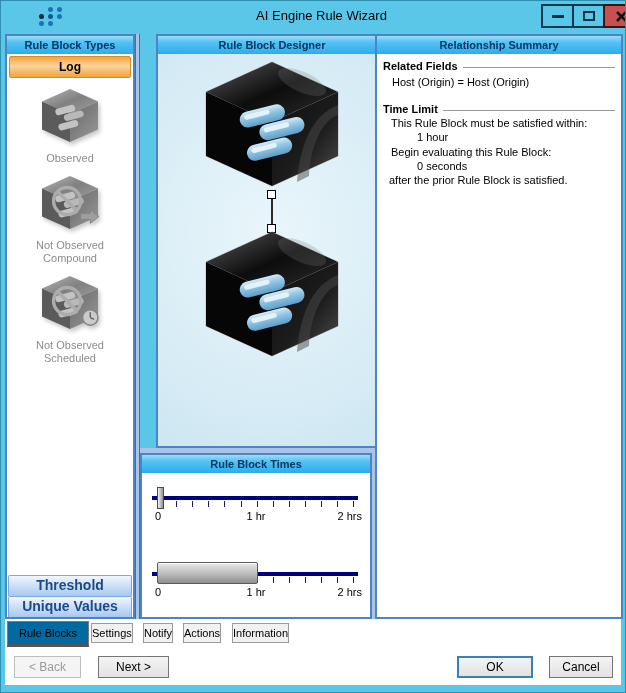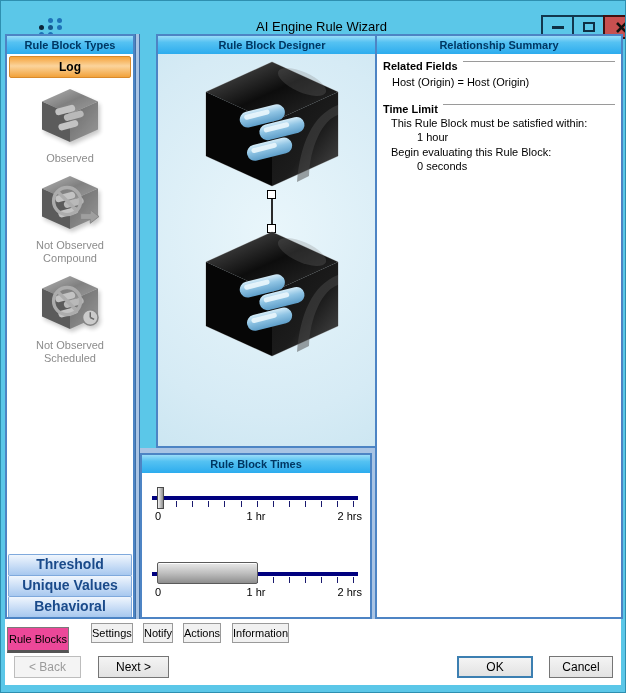--- a/index.html
+++ b/index.html
@@ -4,21 +4,21 @@
 <style>
   * { margin:0; padding:0; box-sizing:border-box; }
   html,body { width:626px; height:693px; background:#ddd; }
   .window {
     position:relative; width:626px; height:693px;
     background:#5BC7E8; overflow:hidden;
     font-family:"Liberation Sans", sans-serif;
     border:1px solid #2E8FB0;
   }
   
-  .titlebar { position:absolute; top:0; left:17px; right:0; height:30px;margin-top:11px; }
+  .titlebar { position:absolute; top:0; left:17px; right:0; height:30px; }
   .titletext { position:absolute; top:7px; left:0; right:0; text-align:center; font-size:13px; color:#000; }
   .logo { position:absolute; left:21px; top:6px; width:26px; height:21px; }
   .logo i { position:absolute; width:5px; height:5px; border-radius:50%; background:#1E73B8; }
   .logo i:nth-child(1){left:9px;top:0;}
   .logo i:nth-child(2){left:18px;top:0;}
   .logo i:nth-child(3){left:0;top:7px;background:#0B2438;}
   .logo i:nth-child(4){left:9px;top:7px;background:#15578C;}
   .logo i:nth-child(5){left:18px;top:7px;}
   .logo i:nth-child(6){left:0;top:14px;}
   .logo i:nth-child(7){left:9px;top:14px;}
@@ -74,36 +74,36 @@
   .rangebar { position:absolute; left:15px; top:89px; width:101px; height:22px; border:1px solid #5A5A5A; border-radius:2px;
               background:linear-gradient(180deg,#E9E9E9 0%,#BFBFBF 50%,#8E8E8E 100%);
               box-shadow:inset 0 1px 0 #fdfdfd; cursor:pointer; }
   .slbl { position:absolute; font-size:11px; color:#000; }
   .r1 { top:37px; } .r2 { top:113px; }
   .lbl0 { left:13px; } .lblmid { left:50%; transform:translateX(-50%); } .lblend { right:8px; }
 
   
   .summary { left:374px; top:33px; width:248px; height:585px; }
   .sumbody { padding:4px 6px 0 6px; font-size:11px; color:#000; }
-  .sumrow { display:flex; align-items:flex-start; margin-top:2px; }
+  .sumrow { display:flex; align-items:center; margin-top:2px; }
   .sumtitle { font-weight:bold; white-space:nowrap; }
   .rule { flex:1; height:1px; background:#9A9A9A; margin-left:5px; position:relative; top:1px; }
   .sumitem { padding-left:9px; margin-top:3px; line-height:14px; }
   .tl { margin-top:14px; }
   .li-a { padding-left:8px; margin-top:2px; line-height:13px; }
   .li-b { padding-left:34px; margin-top:1px; line-height:13px; }
   .li-c { padding-left:6px; margin-top:1px; line-height:13px; }
 
   
   .bottomstrip { position:absolute; left:4px; top:618px; width:616px; height:66px; background:#fff; }
   .tabsrow { position:absolute; left:1px; top:0; height:28px; }
   .tab { position:absolute; top:4px; height:20px; line-height:18px; padding:0 0; font-size:11px; color:#000;
          background:#F1F1F1; border:1px solid #9A9A9A; cursor:pointer; white-space:nowrap; }
-  .tab.active { top:8px; height:26px; line-height:22px; background:#ec4899; border:1px solid #7A7A7A;
-                border-bottom:3px solid #555; padding:0 1px; }
+  .tab.active { top:2px; height:26px; line-height:22px; background:#0369a1; border:1px solid #7A7A7A;
+                border-bottom:3px solid #555; padding:0 11px; }
   .tab-0 { left:1px; } .tab-1 { left:85px; } .tab-2 { left:137px; } .tab-3 { left:177px; } .tab-4 { left:226px; }
   .fbtn { position:absolute; top:37px; height:22px; font-size:12px; color:#000; font-family:"Liberation Sans",sans-serif;
           background:linear-gradient(180deg,#F4F4F4,#E2E2E2); border:1px solid #757575; cursor:pointer; }
   .fbtn.disabled { color:#9B9B9B; background:#F4F4F4; border-color:#BDBDBD; cursor:default; }
   .fbtn.focused { border:2px solid #3C7FB1; }
   .backbtn { left:9px; width:67px; }
   .nextbtn { left:93px; width:71px; }
   .okbtn { left:452px; width:76px; }
   .cancelbtn { left:544px; width:64px; }
 </style>
@@ -225,21 +225,20 @@
       </svg>
       <div class="typelabel">
         <span style="display:block">Not Observed</span>
         <span style="display:block">Scheduled</span>
       </div>
     </div>
 
     <div class="lp-spacer"></div>
     <div class="catbtn">Threshold</div>
     <div class="catbtn">Unique Values</div>
-    <div class="catbtn">Behavioral</div>
   </div>
 
   <div class="splitter-v" style="left:134px;top:33px;height:585px;"></div>
   <div class="splitter-v" style="left:370px;top:33px;height:585px;"></div>
   <div class="splitter-h" style="left:139px;top:447px;width:232px;"></div>
 
   <div class="panel designer">
     <div class="phead">Rule Block Designer</div>
     <div class="canvas">
 
@@ -319,20 +318,21 @@
       <div class="sumitem">Host (Origin) = Host (Origin)</div>
 
       <div class="sumrow tl">
         <span class="sumtitle">Time Limit</span>
         <span class="rule"></span>
       </div>
       <div class="li-a">This Rule Block must be satisfied within:</div>
       <div class="li-b">1 hour</div>
       <div class="li-a">Begin evaluating this Rule Block:</div>
       <div class="li-b">0 seconds</div>
+      <div class="li-c">after the prior Rule Block is satisfied.</div>
     </div>
   </div>
 
   <div class="bottomstrip">
     <div class="tabsrow">
       <div class="tab active tab-0">Rule Blocks</div>
       <div class="tab tab-1">Settings</div>
       <div class="tab tab-2">Notify</div>
       <div class="tab tab-3">Actions</div>
       <div class="tab tab-4">Information</div>

